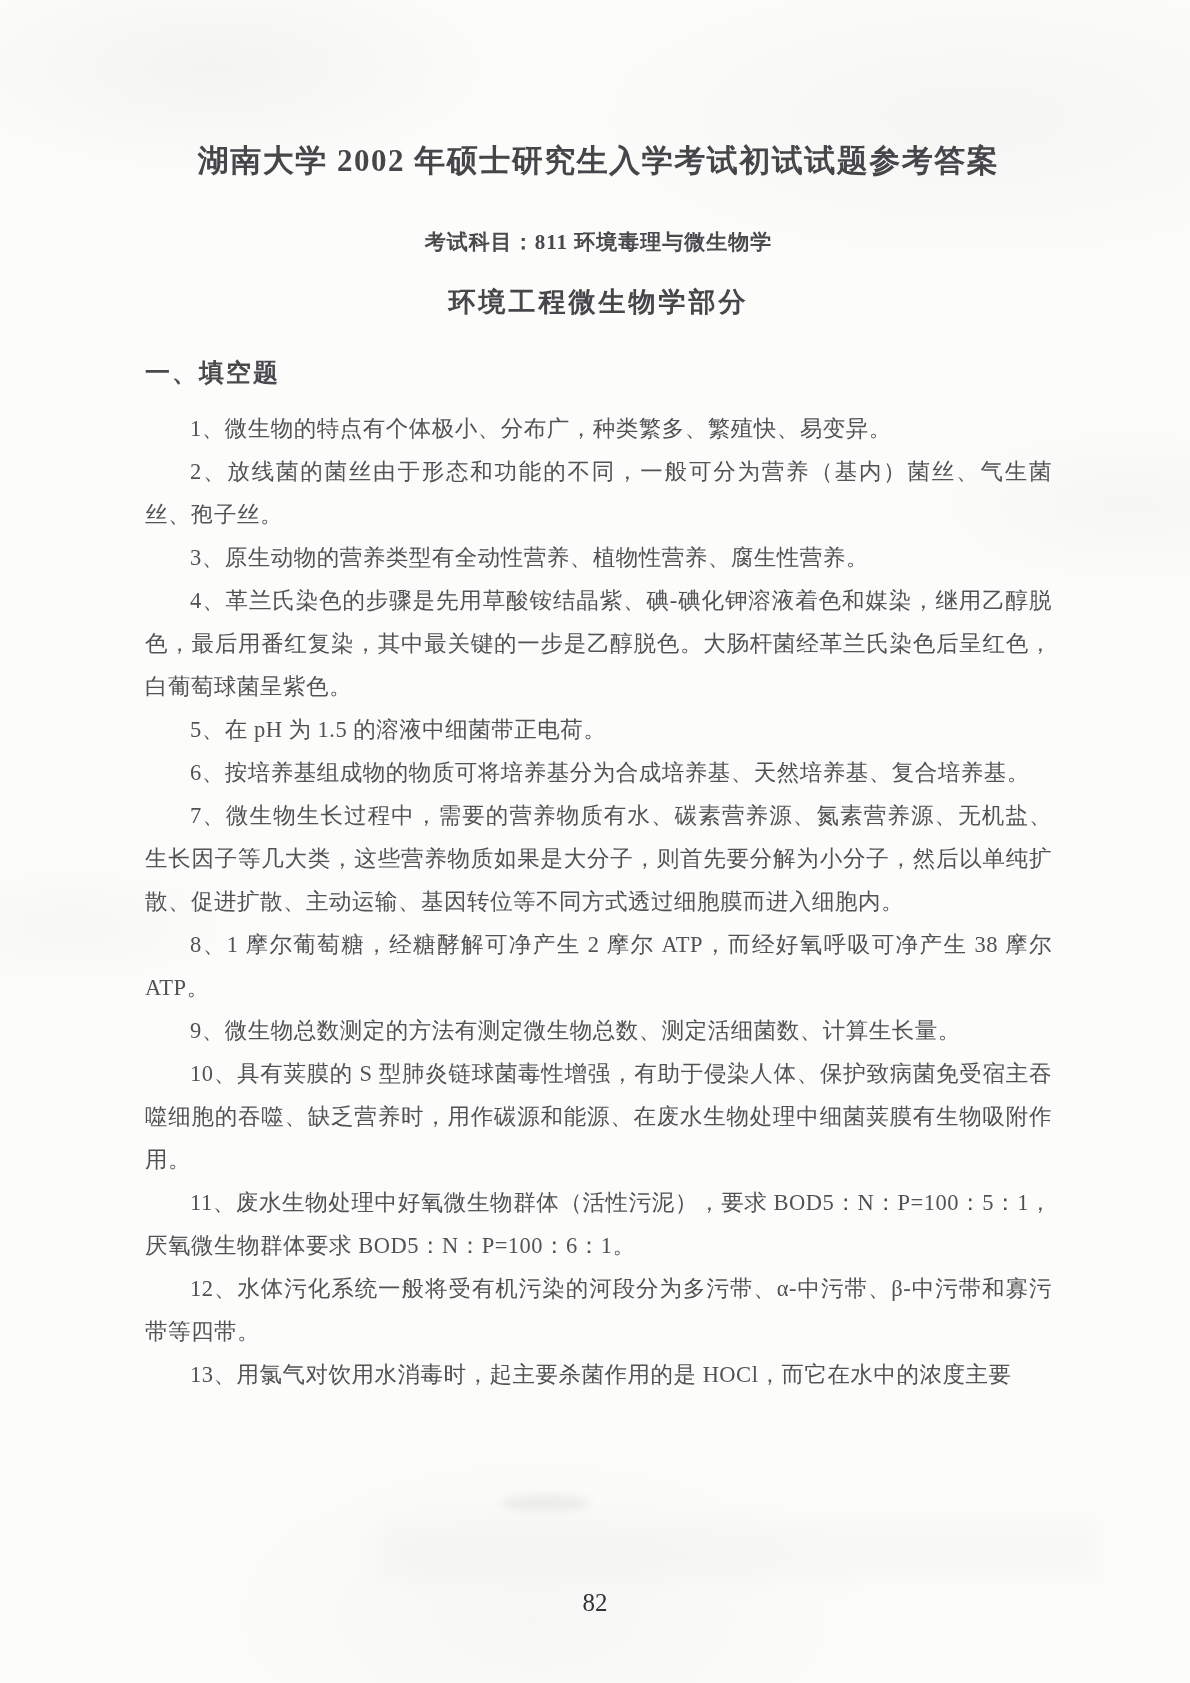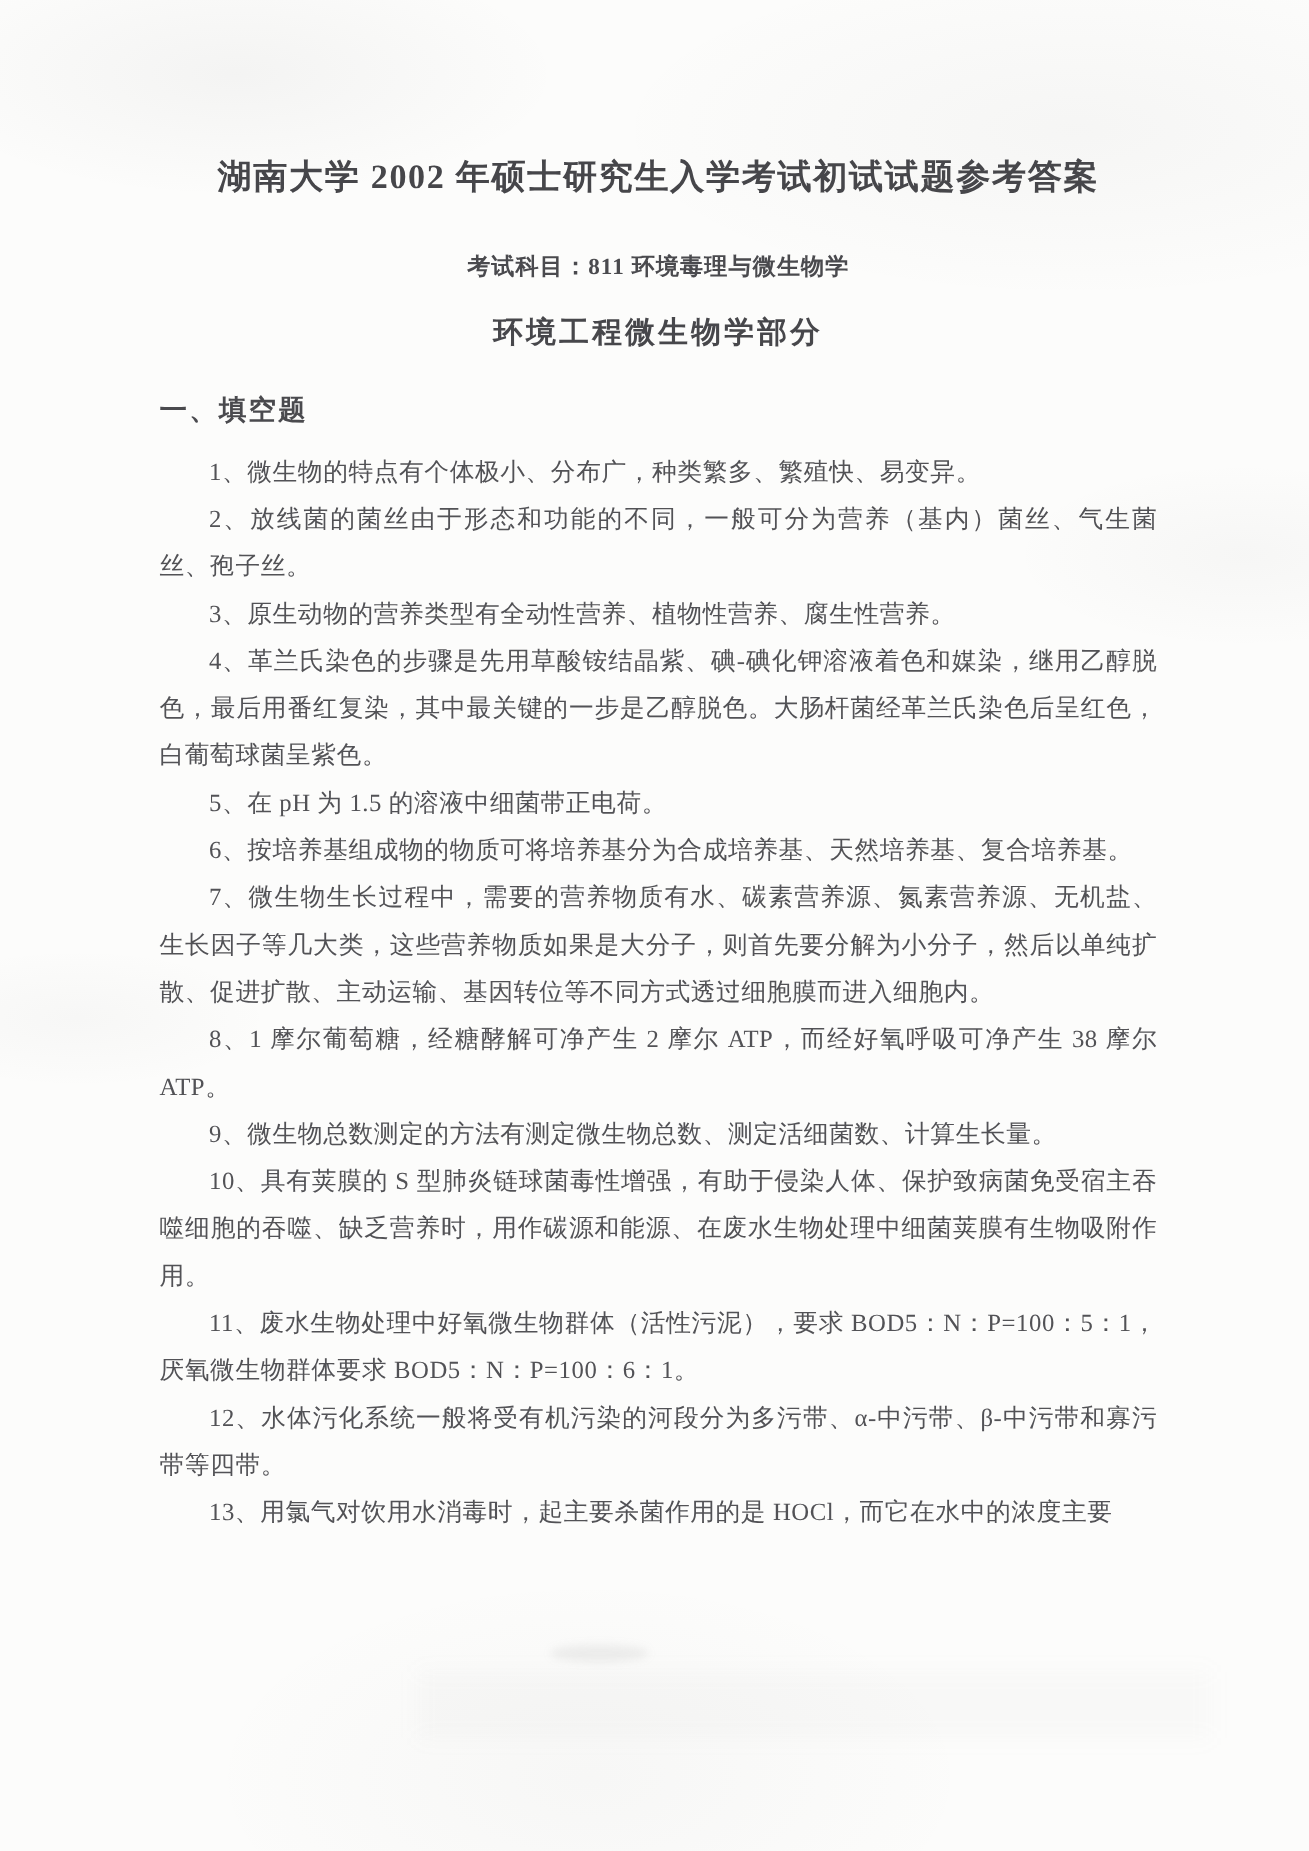--- a/index.html
+++ b/index.html
@@ -133,14 +133,15 @@
     <p>9、微生物总数测定的方法有测定微生物总数、测定活细菌数、计算生长量。</p>
     <p>10、具有荚膜的 S 型肺炎链球菌毒性增强，有助于侵染人体、保护致病菌免受宿主吞噬细胞的吞噬、缺乏营养时，用作碳源和能源、在废水生物处理中细菌荚膜有生物吸附作用。</p>
     <p>11、废水生物处理中好氧微生物群体（活性污泥），要求 BOD5：N：P=100：5：1，厌氧微生物群体要求 BOD5：N：P=100：6：1。</p>
     <p>12、水体污化系统一般将受有机污染的河段分为多污带、α-中污带、β-中污带和寡污带等四带。</p>
     <p>13、用氯气对饮用水消毒时，起主要杀菌作用的是 HOCl，而它在水中的浓度主要</p>
   </div>
 
   <div class="smudge"></div>
   <div class="scan-band"></div>
 
+  <div class="page-number">82</div>
 
 </div>
 
 </body></html>

